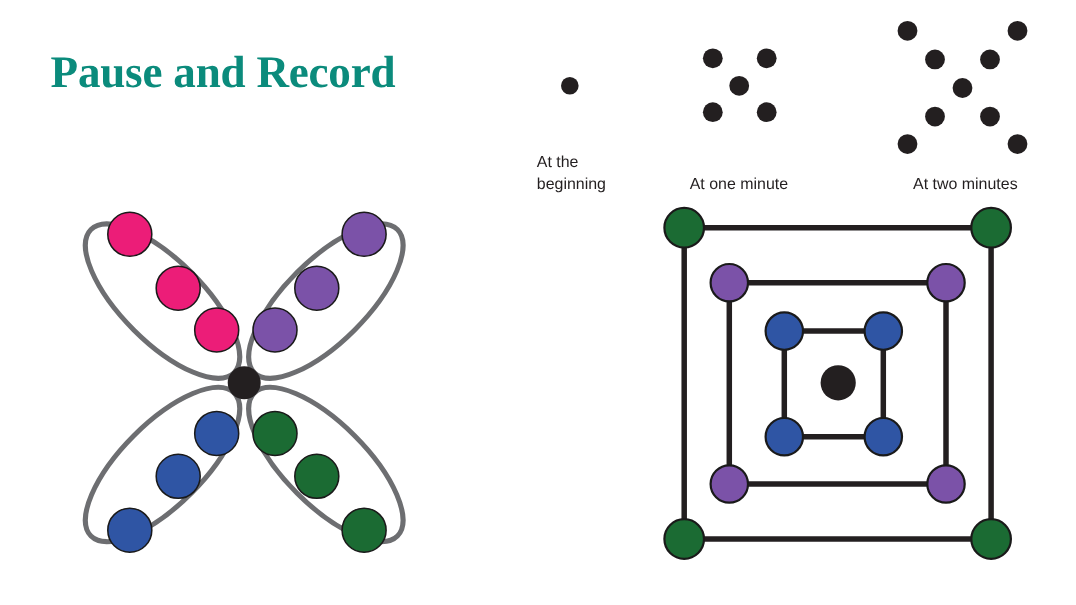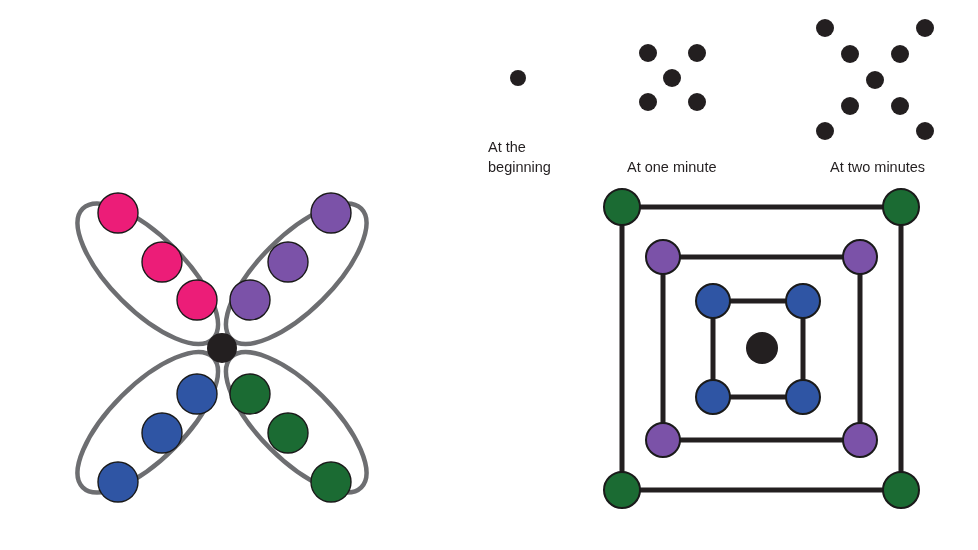--- a/index.html
+++ b/index.html
@@ -43,20 +43,21 @@
     font-family: "Liberation Sans", sans-serif;
     font-size: 14.5px;
     fill: #231f20;
   }
 </style>
 </head>
 <body>
 
 <div id="slide">
 
+  <div id="slide-title">Pause and Record</div>
 
   <svg id="left-figure" class="figure-svg" width="410" height="360" viewBox="0 0 410 360">
     <g id="petals-layer">
         <ellipse cx="127.7537879754125" cy="103.75378797541252" rx="92" ry="37" fill="none" stroke="#6d6e71" stroke-width="4.5" transform="rotate(225 127.7537879754125 103.75378797541252)"></ellipse>
         <ellipse cx="276.24621202458746" cy="103.7537879754125" rx="92" ry="37" fill="none" stroke="#6d6e71" stroke-width="4.5" transform="rotate(315 276.24621202458746 103.7537879754125)"></ellipse>
         <ellipse cx="127.75378797541252" cy="252.2462120245875" rx="92" ry="37" fill="none" stroke="#6d6e71" stroke-width="4.5" transform="rotate(135 127.75378797541252 252.2462120245875)"></ellipse>
         <ellipse cx="276.2462120245875" cy="252.24621202458746" rx="92" ry="37" fill="none" stroke="#6d6e71" stroke-width="4.5" transform="rotate(45 276.2462120245875 252.24621202458746)"></ellipse>
       </g>
     <g id="petal-dots-layer">
         <circle cx="98" cy="43" r="20" fill="#ec1d78" stroke="#1a1a1a" stroke-width="1.4"></circle>

